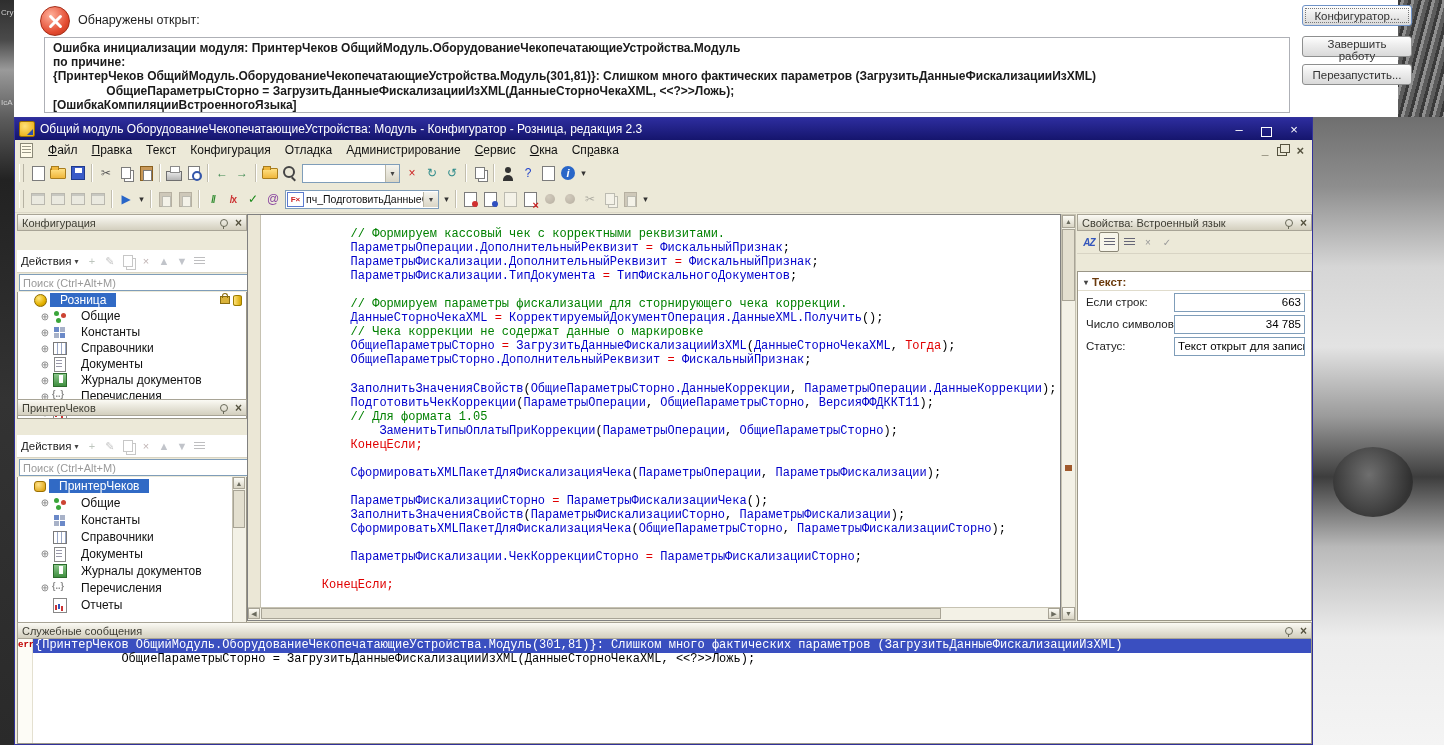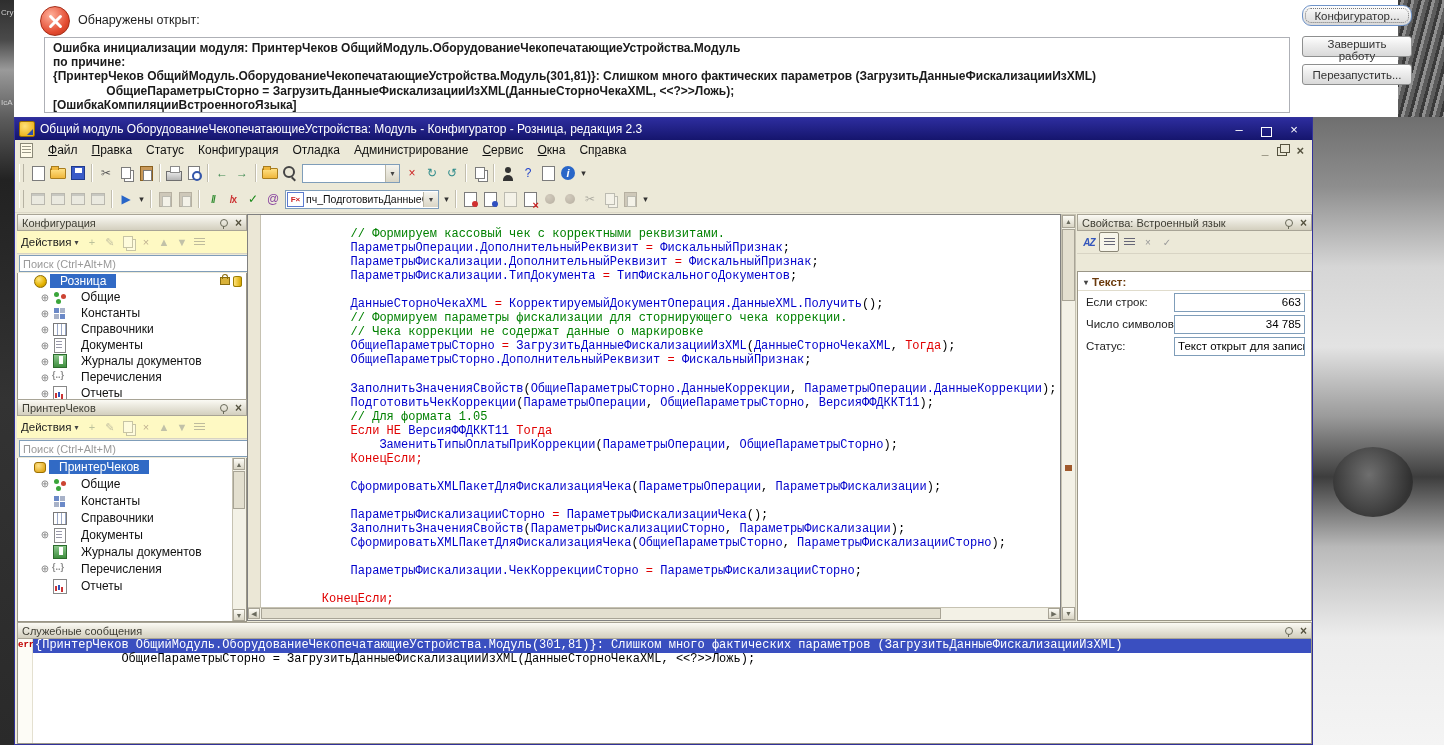--- a/index.html
+++ b/index.html
@@ -23,21 +23,21 @@
     background:radial-gradient(circle at 35% 30%,#ffb09a,#e2492f 65%,#b8341d);border:1px solid #a52d18;}
   .err-icon i{position:absolute;left:13px;top:6px;width:3px;height:17px;background:#fff;transform:rotate(45deg);border-radius:2px;}
   .err-icon b{position:absolute;left:13px;top:6px;width:3px;height:17px;background:#fff;transform:rotate(-45deg);border-radius:2px;}
   .err-title{position:absolute;left:64px;top:13px;font-size:12.5px;color:#1e1e1e;}
   .err-box{position:absolute;left:30px;top:37px;width:1228px;height:68px;border:1px solid #aeb0b6;
     padding:3px 8px;font-size:12px;line-height:14.2px;color:#1a1a1a;overflow:hidden;}
   .err-box div{white-space:pre;font-weight:bold;}
   .dlg-btn{position:absolute;left:1288px;width:110px;height:21px;border:1px solid #8e8f8f;border-radius:3px;
     background:linear-gradient(180deg,#fefefe,#ececec 45%,#d9d9d9);font-size:11.5px;color:#333;
     font-family:"Liberation Sans",sans-serif;}
-  .dlg-btn.b1{top:5px;border-color:#6f93c8;outline:1px dotted #777;outline-offset:-4px;border-radius:9px;}
+  .dlg-btn.b1{top:5px;border-color:#6f93c8;outline:1px dotted #777;outline-offset:-4px;}
   .dlg-btn.b2{top:36px;}
   .dlg-btn.b3{top:64px;}
 
   
   .window{position:absolute;left:14px;top:117px;width:1299px;height:628px;background:#ece9d8;
     border:1px solid #32329a;box-sizing:border-box;}
   .titlebar{position:absolute;left:0;top:0;right:0;height:22px;
     background:linear-gradient(180deg,#2d2d9e,#15156d);display:flex;align-items:center;color:#fff;}
   .app-icon{width:14px;height:14px;margin:0 5px 0 4px;border-radius:2px;
     background:radial-gradient(circle at 35% 30%,#ffe27a,#e8a400);border:1px solid #9c7000;position:relative;flex:none;}
@@ -115,22 +115,22 @@
   .fxdrop{width:14px;height:15px;background:linear-gradient(#f5f4ee,#d9d5c5);border-left:1px solid #b9b5a5;
     font-size:8px;display:flex;align-items:center;justify-content:center;color:#444;flex:none;}
 
   
   .phead{height:17px;background:linear-gradient(180deg,#fbfaf4,#d3cfbe);border:1px solid #a8a496;
     display:flex;align-items:center;font-size:11px;color:#3e3d33;padding:0 4px;box-sizing:border-box;}
   .phead .pt{flex:1;white-space:nowrap;overflow:hidden;}
   .pin{width:6px;height:6px;border:1px solid #6a6a5a;border-radius:50%;position:relative;margin-right:7px;flex:none;}
   .pin::after{content:"";position:absolute;left:2px;top:6px;width:1px;height:3px;background:#6a6a5a;}
   .px{font-size:12px;font-weight:bold;color:#55523f;flex:none;line-height:10px;}
-  .actions{height:22px;background:#fef9c3;border-bottom:1px solid #d8d4c4;display:flex;align-items:center;
-    font-size:11.5px;padding-left:4px;color:#222;}
+  .actions{height:22px;background:#ffffff;border-bottom:1px solid #d8d4c4;display:flex;align-items:center;
+    font-size:11.5px;padding-left:4px;color:#222;margin-top:19px;}
   .act-lbl{display:inline-flex;align-items:center;gap:3px;margin-right:5px;}
   .act-lbl .chev{font-size:8px;color:#444;}
   .act-icons{display:inline-flex;gap:1px;align-items:center;}
   .act-icons .tbi{width:17px;height:17px;font-size:11px;}
   .psearch{display:block;width:222px;height:15px;margin:1px 2px;border:1px solid #7f9db9;font-size:11px;
     padding:0 3px;font-family:"Liberation Sans",sans-serif;color:#333;}
   .psearch::placeholder{color:#9a9a9a;}
   .tree{background:#fff;border:1px solid #9a9687;border-top:none;overflow:hidden;position:relative;}
   .trow{display:flex;align-items:center;font-size:12px;color:#111;padding-left:2px;white-space:nowrap;}
   .trow.child{padding-left:20px;}
@@ -259,21 +259,21 @@
         <span class="wbtn-max"></span>
         <span class="wbtn">×</span>
       </span>
     </div>
 
     <div class="menubar">
       <span class="mdi-icon"></span>
       <span id="menuItems" style="display:flex;">
           <span class="menu-item"><u>Ф</u>айл</span>
           <span class="menu-item"><u>П</u>равка</span>
-          <span class="menu-item">Статус</span>
+          <span class="menu-item">Текст</span>
           <span class="menu-item">Конфигурация</span>
           <span class="menu-item">Отладка</span>
           <span class="menu-item">Администрирование</span>
           <span class="menu-item"><u>С</u>ервис</span>
           <span class="menu-item"><u>О</u>кна</span>
           <span class="menu-item">Сп<u>р</u>авка</span>
         </span>
       <span class="mdi-controls">
         <span class="mdi-min">_</span>
         <span class="mdi-restore"></span>
@@ -492,30 +492,29 @@
     </div>
 
     <div class="editor">
       <div class="gutter"></div>
       <div class="codewrap" id="codeHost">
           <div class="cl"><span class="tk-c">        // Формируем кассовый чек с корректными реквизитами.</span></div>
           <div class="cl"><span class="tk-i">        ПараметрыОперации.ДополнительныйРеквизит</span><span class="tk-k"> = </span><span class="tk-i">ФискальныйПризнак</span><span class="tk-p">;</span></div>
           <div class="cl"><span class="tk-i">        ПараметрыФискализации.ДополнительныйРеквизит</span><span class="tk-k"> = </span><span class="tk-i">ФискальныйПризнак</span><span class="tk-p">;</span></div>
           <div class="cl"><span class="tk-i">        ПараметрыФискализации.ТипДокумента</span><span class="tk-k"> = </span><span class="tk-i">ТипФискальногоДокументов</span><span class="tk-p">;</span></div>
           <div class="cl"></div>
+          <div class="cl"><span class="tk-c">        // Формируем параметры фискализации для сторнирующего чека коррекции.</span></div>
           <div class="cl"><span class="tk-i">        ДанныеСторноЧекаXML</span><span class="tk-k"> = </span><span class="tk-i">КорректируемыйДокументОперация.ДанныеXML.Получить</span><span class="tk-p">();</span></div>
-          <div class="cl"><span class="tk-c">        // Формируем параметры фискализации для сторнирующего чека коррекции.</span></div>
           <div class="cl"><span class="tk-c">        // Чека коррекции не содержат данные о маркировке</span></div>
           <div class="cl"><span class="tk-i">        ОбщиеПараметрыСторно</span><span class="tk-k"> = </span><span class="tk-i">ЗагрузитьДанныеФискализацииИзXML</span><span class="tk-p">(</span><span class="tk-i">ДанныеСторноЧекаXML</span><span class="tk-p">, </span><span class="tk-k">Тогда</span><span class="tk-p">);</span></div>
           <div class="cl"><span class="tk-i">        ОбщиеПараметрыСторно.ДополнительныйРеквизит</span><span class="tk-k"> = </span><span class="tk-i">ФискальныйПризнак</span><span class="tk-p">;</span></div>
           <div class="cl"></div>
           <div class="cl"><span class="tk-i">        ЗаполнитьЗначенияСвойств</span><span class="tk-p">(</span><span class="tk-i">ОбщиеПараметрыСторно.ДанныеКоррекции</span><span class="tk-p">, </span><span class="tk-i">ПараметрыОперации.ДанныеКоррекции</span><span class="tk-p">);</span></div>
           <div class="cl"><span class="tk-i">        ПодготовитьЧекКоррекции</span><span class="tk-p">(</span><span class="tk-i">ПараметрыОперации</span><span class="tk-p">, </span><span class="tk-i">ОбщиеПараметрыСторно</span><span class="tk-p">, </span><span class="tk-i">ВерсияФФДККТ11</span><span class="tk-p">);</span></div>
           <div class="cl"><span class="tk-c">        // Для формата 1.05</span></div>
-          <div class="cl"><span class="tk-k">        Если НЕ </span><span class="tk-i">ВерсияФФДККТ11</span><span class="tk-k"> Тогда</span></div>
           <div class="cl"><span class="tk-i">            ЗаменитьТипыОплатыПриКоррекции</span><span class="tk-p">(</span><span class="tk-i">ПараметрыОперации</span><span class="tk-p">, </span><span class="tk-i">ОбщиеПараметрыСторно</span><span class="tk-p">);</span></div>
           <div class="cl"><span class="tk-k">        КонецЕсли;</span></div>
           <div class="cl"></div>
           <div class="cl"><span class="tk-i">        СформироватьXMLПакетДляФискализацияЧека</span><span class="tk-p">(</span><span class="tk-i">ПараметрыОперации</span><span class="tk-p">, </span><span class="tk-i">ПараметрыФискализации</span><span class="tk-p">);</span></div>
           <div class="cl"></div>
           <div class="cl"><span class="tk-i">        ПараметрыФискализацииСторно</span><span class="tk-k"> = </span><span class="tk-i">ПараметрыФискализацииЧека</span><span class="tk-p">();</span></div>
           <div class="cl"><span class="tk-i">        ЗаполнитьЗначенияСвойств</span><span class="tk-p">(</span><span class="tk-i">ПараметрыФискализацииСторно</span><span class="tk-p">, </span><span class="tk-i">ПараметрыФискализации</span><span class="tk-p">);</span></div>
           <div class="cl"><span class="tk-i">        СформироватьXMLПакетДляФискализацияЧека</span><span class="tk-p">(</span><span class="tk-i">ОбщиеПараметрыСторно</span><span class="tk-p">, </span><span class="tk-i">ПараметрыФискализацииСторно</span><span class="tk-p">);</span></div>
           <div class="cl"></div>
           <div class="cl"><span class="tk-i">        ПараметрыФискализации.ЧекКоррекцииСторно</span><span class="tk-k"> = </span><span class="tk-i">ПараметрыФискализацииСторно</span><span class="tk-p">;</span></div>

